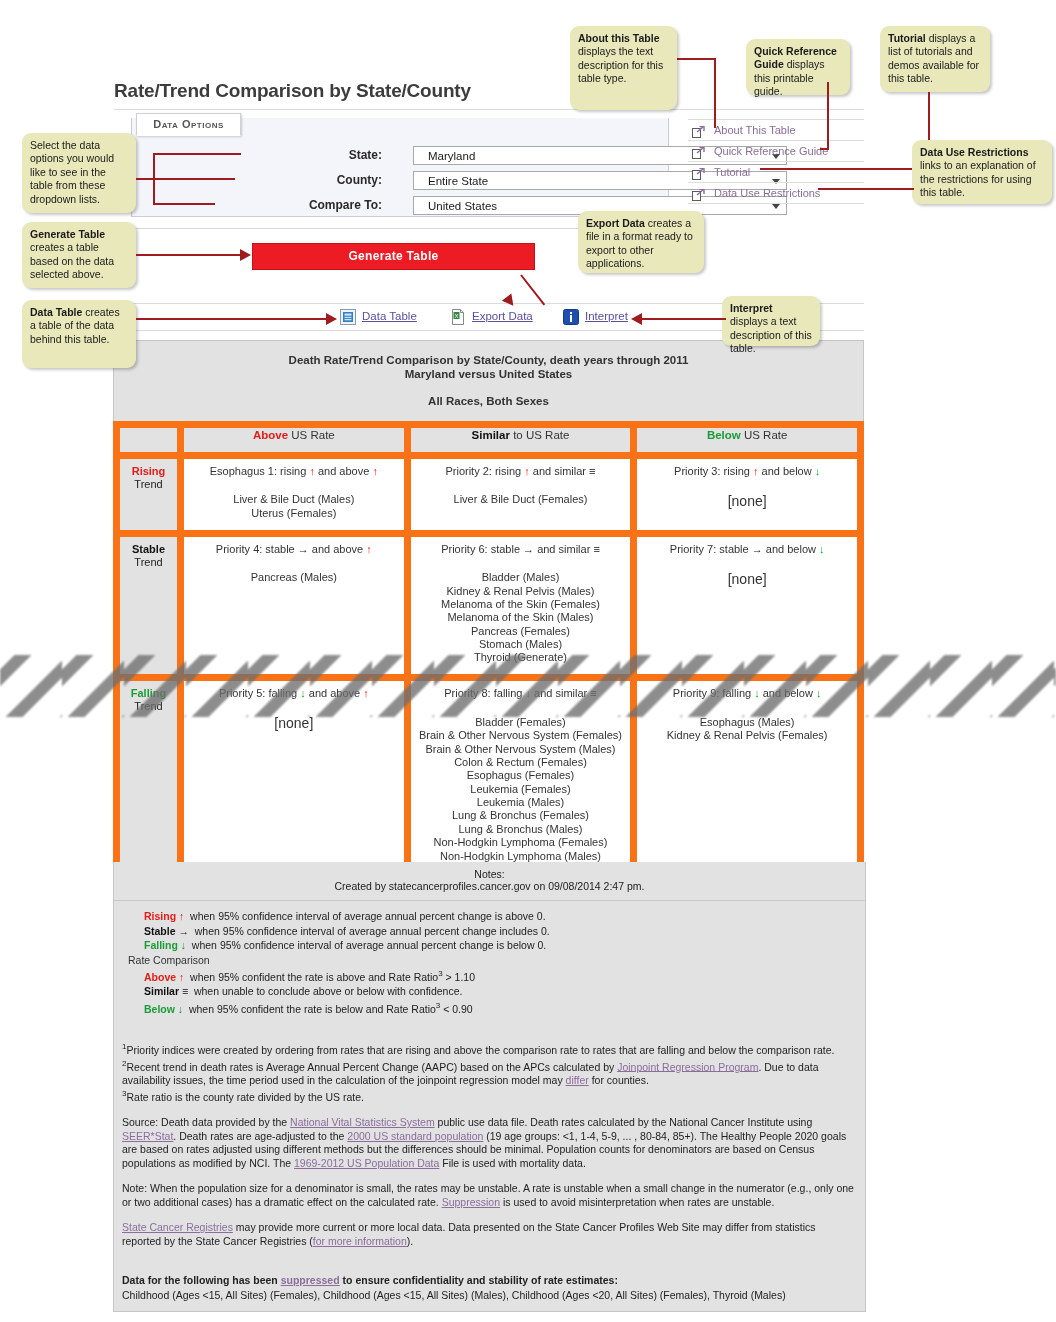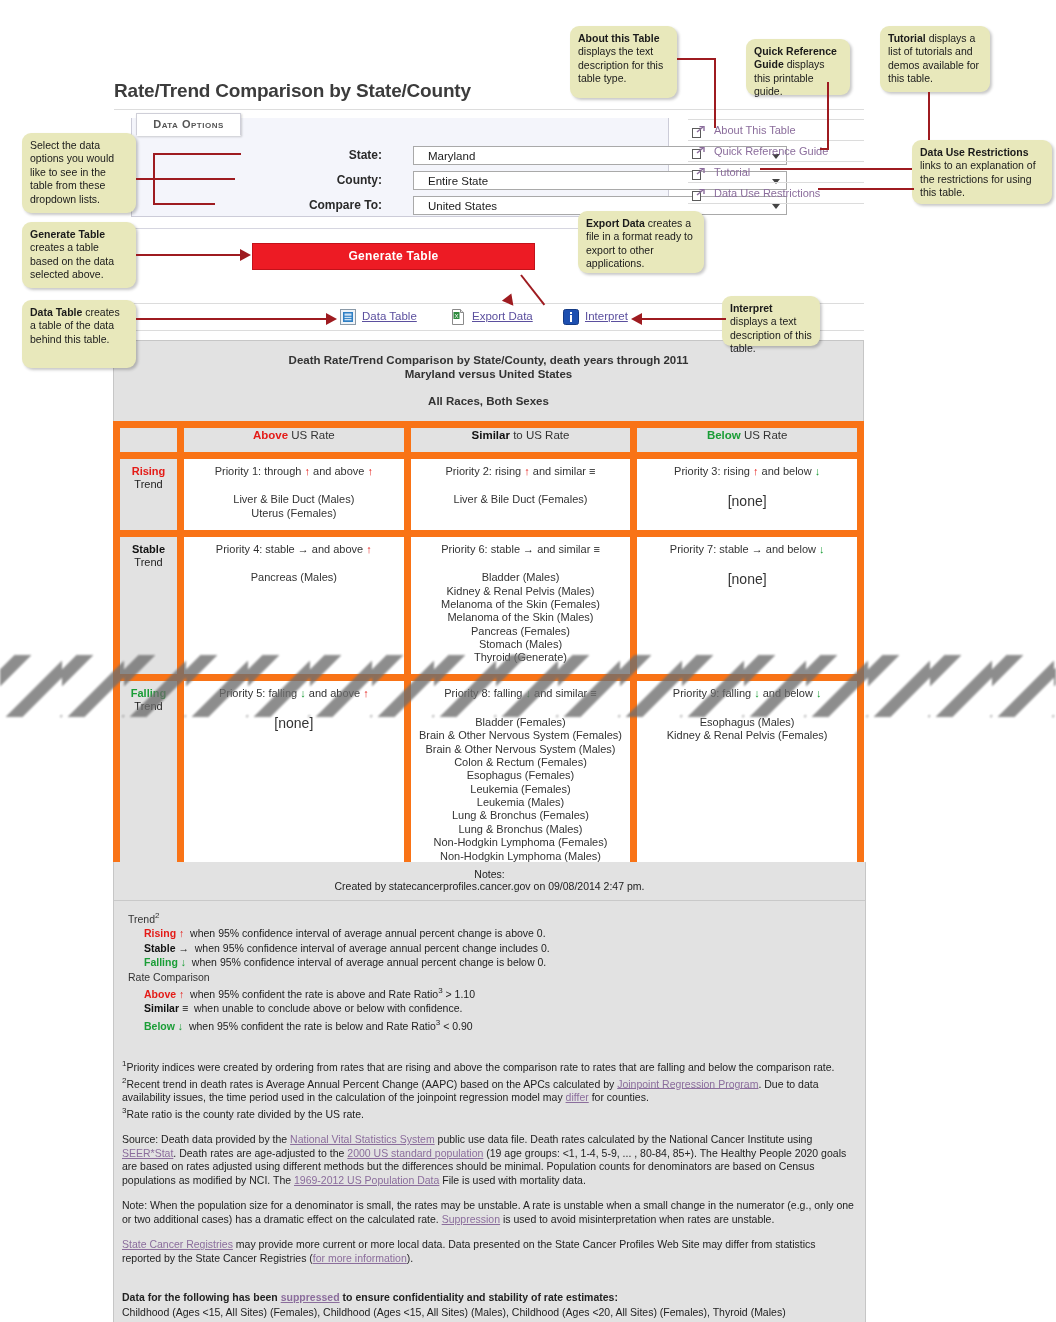--- a/index.html
+++ b/index.html
@@ -301,21 +301,21 @@
           <b class="c-below">Below</b><span> US Rate</span>
         </th>
       </tr>
 
       <tr>
         <td class="rowhead">
           <span class="rh-strong c-above">Rising</span>
           <span>Trend</span>
         </td>
         <td class="cell">
-          <div class="prio"><span>Priority 1: through </span><span class="ar-up">↑</span><span> and above </span><span class="ar-up">↑</span></div>
+          <div class="prio"><span>Esophagus 1: rising </span><span class="ar-up">↑</span><span> and above </span><span class="ar-up">↑</span></div>
           <div class="list">
             <div>Liver &amp; Bile Duct (Males)</div>
             <div>Uterus (Females)</div>
           </div>
         </td>
         <td class="cell">
           <div class="prio"><span>Priority 2: rising </span><span class="ar-up">↑</span><span> and similar </span><span class="ar-flat">≡</span></div>
           <div class="list">
             <div>Liver &amp; Bile Duct (Females)</div>
           </div>
@@ -398,21 +398,20 @@
   </div>
 
   <div id="notes">
     <div class="pad">
       <div>Notes:</div>
       <div>Created by statecancerprofiles.cancer.gov on 09/08/2014 2:47 pm.</div>
     </div>
     <div class="rule"></div>
 
     <div class="legend">
-      <div class="grp"><span>Trend</span><sup>2</sup></div>
       <div class="li"><span class="lbl-rising">Rising</span> <span class="ar-up">↑</span> &nbsp;<span>when 95% confidence interval of average annual percent change is above 0.</span></div>
       <div class="li"><span class="lbl-stable">Stable</span> <span class="ar-flat">→</span> &nbsp;<span>when 95% confidence interval of average annual percent change includes 0.</span></div>
       <div class="li"><span class="lbl-falling">Falling</span> <span class="ar-down">↓</span> &nbsp;<span>when 95% confidence interval of average annual percent change is below 0.</span></div>
       <div class="grp">Rate Comparison</div>
       <div class="li"><span class="lbl-above">Above</span> <span class="ar-up">↑</span> &nbsp;<span>when 95% confident the rate is above and Rate Ratio</span><sup>3</sup><span> &gt; 1.10</span></div>
       <div class="li"><span class="lbl-similar">Similar</span> <span class="ar-flat">≡</span> &nbsp;<span>when unable to conclude above or below with confidence.</span></div>
       <div class="li"><span class="lbl-below">Below</span> <span class="ar-down">↓</span> &nbsp;<span>when 95% confident the rate is below and Rate Ratio</span><sup>3</sup><span> &lt; 0.90</span></div>
     </div>
 
     <div class="fn" style="padding-top:18px;">
@@ -426,21 +425,21 @@
 
       <p style="margin-top:12px;"><a class="lnk" href="#">State Cancer Registries</a><span> may provide more current or more local data. Data presented on the State Cancer Profiles Web Site may differ from statistics reported by the State Cancer Registries (</span><a class="lnk" href="#">for more information</a><span>).</span></p>
 
       <p style="margin-top:26px;font-weight:bold;"><span>Data for the following has been </span><a class="lnk" href="#">suppressed</a><span> to ensure confidentiality and stability of rate estimates:</span></p>
       <p style="margin-top:-8px;">Childhood (Ages &lt;15, All Sites) (Females), Childhood (Ages &lt;15, All Sites) (Males), Childhood (Ages &lt;20, All Sites) (Females), Thyroid (Males)</p>
     </div>
   </div>
 
   <div id="watermark"></div>
 
-  <div class="callout" style="left:570px;top:26px;width:107px;height:72px;">
+  <div class="callout" style="left:570px;top:26px;width:107px;height:84px;">
     <b>About this Table</b><span> displays the text description for this table type.</span>
   </div>
   <div class="lead lead-h" style="left:677px;top:58px;width:38px;"></div>
   <div class="lead lead-v" style="left:714px;top:58px;height:70px;"></div>
 
   <div class="callout" style="left:746px;top:39px;width:104px;height:56px;">
     <b>Quick Reference Guide</b><span> displays this printable guide.</span>
   </div>
   <div class="lead lead-v" style="left:827px;top:82px;height:68px;"></div>
   <div class="lead lead-h" style="left:820px;top:148px;width:9px;"></div>

